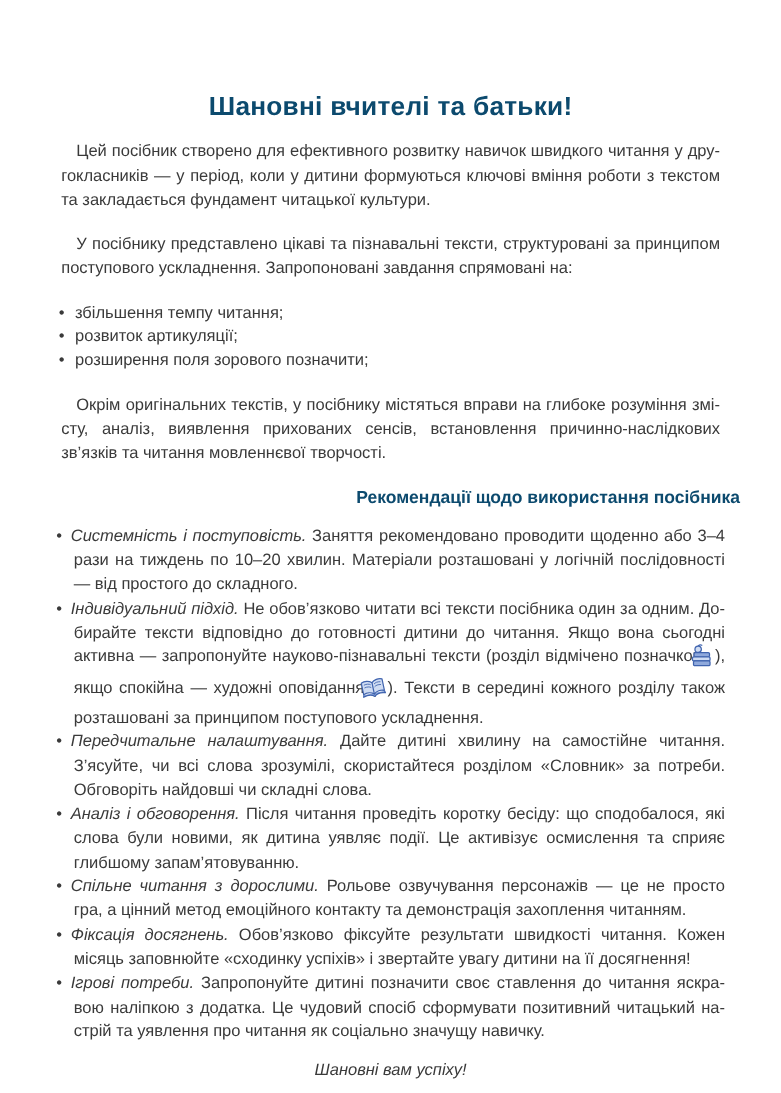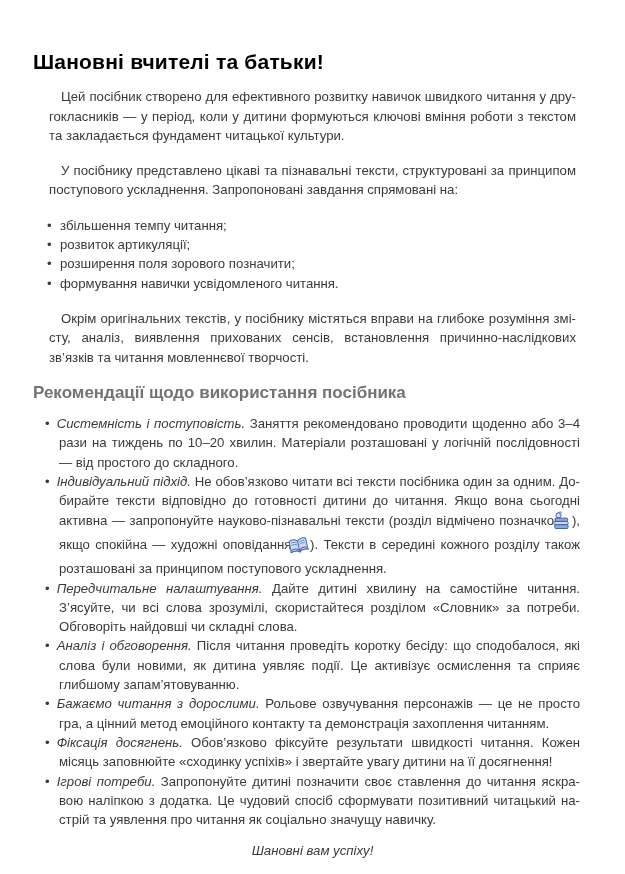--- a/index.html
+++ b/index.html
@@ -8,47 +8,47 @@
     background: #ffffff;
     overflow: hidden;
     font-family: "Liberation Sans", "DejaVu Sans", sans-serif;
     font-size: 13.2px;
     line-height: 19.3px;
     color: #3a3a3a;
   }
   .page { padding: 0 33px; }
   .title {
     margin: 0 0 12px 0;
-    padding-top: 52px;
-    text-align: left;
+    padding-top: 76px;
+    text-align: center;
     font-size: 21px;
     font-weight: 700;
-    color: #000000;
+    color: #0c4a6e;
     letter-spacing: 0.2px;
   }
   p.body-par {
     margin: 16px;
     text-align: justify;
     text-indent: 12px;
     hyphens: manual;
   }
   ul { margin: 12px; padding: 0; list-style: none; text-align: justify; }
   .goals { margin-left: 14px; }
   .goals li { position: relative; padding-left: 13px; }
   .goals li::before { content: "•"; position: absolute; left: 0; }
   .recs li { padding-left: 14px; text-indent: -14px; hyphens: manual; }
   .recs li::before { content: "•"; margin-right: 7px; }
   .lead { font-style: italic; }
   .rec-heading {
     margin: 0;
-    font-size: 17px;
+    font-size: 14px;
     line-height: 19.3px;
-    text-align: left;
+    text-align: right;
     font-weight: 700;
-    color: #737373;
+    color: #0c4a6e;
     text-indent: 0;
   }
   .closing {
     margin: 8px 0 0 0;
     text-align: center;
     font-style: italic;
     text-indent: 0;
   }
   .inline-icon { display: inline-block; vertical-align: -5px; margin: 0 1px; }
   .inline-icon.tilt svg { transform: rotate(-12deg); }
@@ -60,21 +60,20 @@
 
   <h1 class="title">Шановні вчителі та батьки!</h1>
 
   <p class="body-par">Цей посібник створено для ефективного розвитку навичок швидкого читання у дру­гокласників — у період, коли у дитини формуються ключові вміння роботи з текстом та закладається фундамент читацької культури.</p>
   <p class="body-par">У посібнику представлено цікаві та пізнавальні тексти, структуровані за принципом поступового ускладнення. Запропоновані завдання спрямовані на:</p>
 
   <ul class="goals">
     <li><span>збільшення темпу читання;</span></li>
     <li><span>розвиток артикуляції;</span></li>
     <li><span>розширення поля зорового позначити;</span></li>
-    <li><span>формування навички усвідомленого читання.</span></li>
   </ul>
 
   <p class="body-par">Окрім оригінальних текстів, у посібнику містяться вправи на глибоке розуміння змі­сту, аналіз, виявлення прихованих сенсів, встановлення причинно-наслідкових зв’язків та читання мовленнєвої творчості.</p>
 
   <h2 class="rec-heading">Рекомендації щодо використання посібника</h2>
 
   <ul class="recs">
 
     <li><span class="lead">Системність і поступовість.</span><span> Заняття рекомендовано проводити щоденно або 3–4 рази на тиждень по 10–20 хвилин. Матеріали розташовані у логічній послідов­ності — від простого до складного.</span></li>
 
@@ -88,21 +87,21 @@
           <path d="M2.5 15 L2 17 C6.2 15.5 10.6 16.1 13 18.4 C15.4 16.1 19.8 15.5 24 17 L23.5 15" fill="#8fa9dc" stroke="#3f63ae" stroke-width="1.2" stroke-linejoin="round"></path>
           <path d="M13 4.5 C10.5 2 6 1.2 2.5 2.8 L2.5 14.5 C6 13 10.5 13.6 13 16 C15.5 13.6 20 13 23.5 14.5 L23.5 2.8 C20 1.2 15.5 2 13 4.5 Z" fill="#cfdcf3" stroke="#3f63ae" stroke-width="1.2" stroke-linejoin="round"></path>
           <path d="M13 4.5 L13 16" fill="none" stroke="#3f63ae" stroke-width="1.2"></path>
           <path d="M5 5.2 C7.5 4.6 9.8 5 11 6 M5 8 C7.5 7.4 9.8 7.8 11 8.8 M15 6 C16.2 5 18.5 4.6 21 5.2 M15 8.8 C16.2 7.8 18.5 7.4 21 8" fill="none" stroke="#3f63ae" stroke-width="0.8" stroke-linecap="round"></path>
         </svg></span><span>). Тексти в середині кожного розділу також розташовані за принципом поступового ускладнення.</span></li>
 
     <li><span class="lead">Передчитальне налаштування.</span><span> Дайте дитині хвилину на самостійне читання. З’ясуйте, чи всі слова зрозумілі, скористайтеся розділом «Словник» за потреби. Обговоріть найдовші чи складні слова.</span></li>
 
     <li><span class="lead">Аналіз і обговорення.</span><span> Після читання проведіть коротку бесіду: що сподобалося, які слова були новими, як дитина уявляє події. Це активізує осмислення та сприяє глиб­шому запам’ятовуванню.</span></li>
 
-    <li><span class="lead">Бажаємо читання з дорослими.</span><span> Рольове озвучування персонажів — це не просто гра, а цінний метод емоційного контакту та демонстрація захоплення читанням.</span></li>
+    <li><span class="lead">Спільне читання з дорослими.</span><span> Рольове озвучування персонажів — це не просто гра, а цінний метод емоційного контакту та демонстрація захоплення читанням.</span></li>
 
     <li><span class="lead">Фіксація досягнень.</span><span> Обов’язково фіксуйте результати швидкості читання. Кожен міся­ць заповнюйте «сходинку успіхів» і звертайте увагу дитини на її досягнення!</span></li>
 
     <li><span class="lead">Ігрові потреби.</span><span> Запропонуйте дитині позначити своє ставлення до читання яскра­вою наліпкою з додатка. Це чудовий спосіб сформувати позитивний читацький на­стрій та уявлення про читання як соціально значущу навичку.</span></li>
 
   </ul>
 
   <p class="closing">Шановні вам успіху!</p>
 
 </div>

